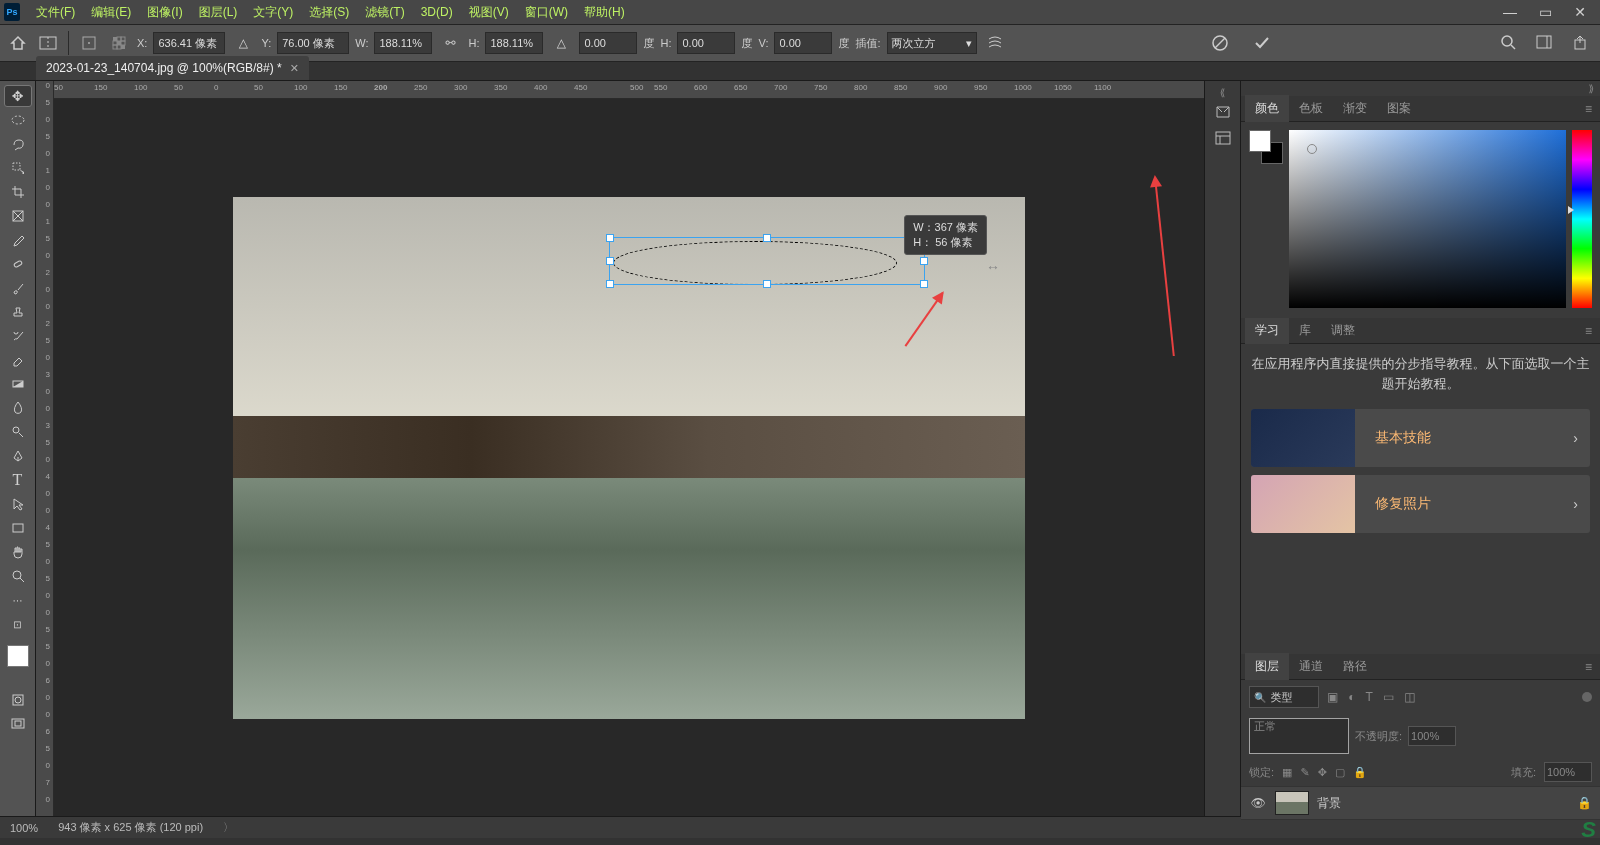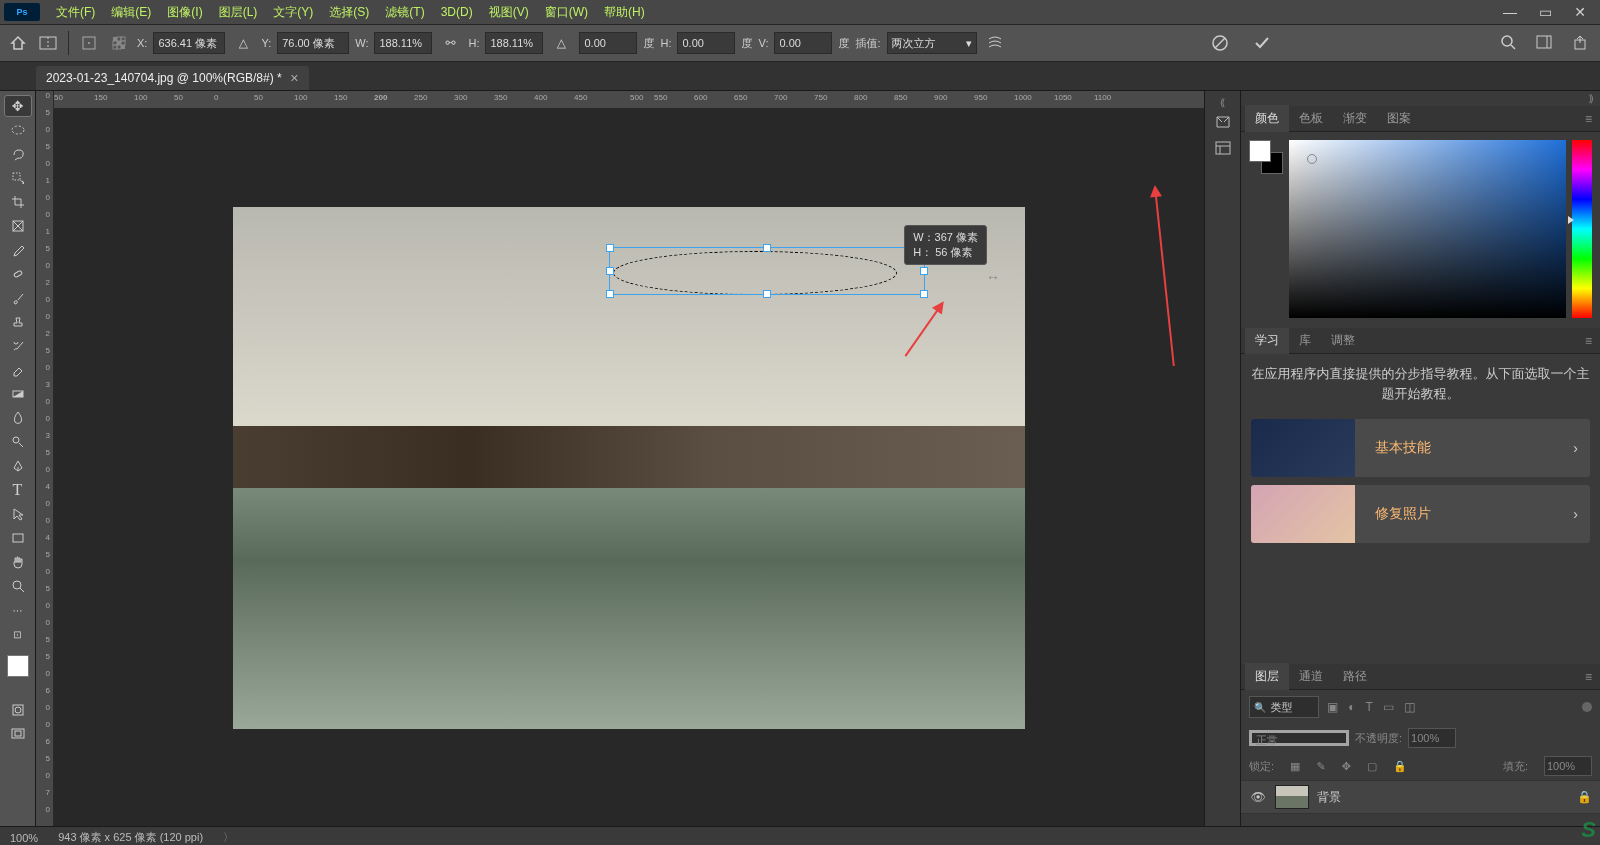--- a/index.html
+++ b/index.html
@@ -1,29 +1,29 @@
 <!DOCTYPE html>
 <html><head>
 <meta charset="utf-8">
 <style>
 * { margin: 0; padding: 0; box-sizing: border-box; font-family: "Microsoft YaHei", Arial, sans-serif; }
 body { background: #323232; color: #c8c8c8; overflow: hidden; width: 1600px; height: 845px; position: relative; font-size: 12px; }
 .menubar { height: 24px; background: #474747; display: flex; align-items: center; padding: 0 4px; }
-.ps-icon { width: 36px; height: 18px; background: #001e36; color: #31a8ff; font-size: 9px; font-weight: bold; display: flex; align-items: center; justify-content: center; border-radius: 2px; margin-right: 8px; }
+.ps-icon { width: 16px; height: 18px; background: #001e36; color: #31a8ff; font-size: 9px; font-weight: bold; display: flex; align-items: center; justify-content: center; border-radius: 2px; margin-right: 8px; }
 .menu-item { padding: 0 8px; font-size: 12px; color: #bef264; cursor: pointer; }
 .win-controls { margin-left: auto; display: flex; gap: 22px; padding-right: 10px; color: #d0d0d0; font-size: 14px; }
 .optbar { height: 38px; background: #535353; border-top: 1px solid #232323; border-bottom: 1px solid #232323; display: flex; align-items: center; padding: 0 6px; gap: 6px; }
 .opt-icon { width: 24px; height: 24px; display: flex; align-items: center; justify-content: center; color: #d0d0d0; }
 .opt-lbl { font-size: 11px; color: #cccccc; }
 .opt-input { background: #3a3a3a; border: 1px solid #2a2a2a; color: #ddd; height: 22px; width: 58px; font-size: 11px; padding: 0 4px; }
 .opt-input.wide { width: 72px; }
 .opt-sep { width: 1px; height: 24px; background: #2a2a2a; margin: 0 2px; }
 .checkmark-bar { margin-left: auto; display: flex; gap: 18px; align-items: center; padding-right: 320px; }
 .right-icons-opt { position: absolute; right: 8px; top: 30px; display: flex; gap: 12px; }
-.tabbar { height: 19px; background: #323232; border-bottom: 1px solid #1a1a1a; display: flex; align-items: flex-end; padding-left: 36px; margin-top: 10px; }
+.tabbar { height: 19px; background: #323232; border-bottom: 1px solid #1a1a1a; display: flex; align-items: flex-end; padding-left: 36px; }
 .tab { background: #404040; padding: 5px 10px; font-size: 12px; color: #eeeeee; border-top-left-radius: 3px; border-top-right-radius: 3px; display: flex; align-items: center; gap: 8px; }
 .tab-close { font-size: 11px; color: #aaa; cursor: pointer; }
 .main-row { display: flex; height: calc(845px - 24px - 38px - 26px - 22px); }
 .toolbar { width: 36px; background: #535353; border-right: 1px solid #1a1a1a; display: flex; flex-direction: column; align-items: center; padding-top: 4px; gap: 2px; }
 .tool-btn { width: 28px; height: 22px; display: flex; align-items: center; justify-content: center; color: #d0d0d0; font-size: 14px; border-radius: 3px; position: relative; }
 .tool-btn.active { background: #393939; border: 1px solid #777; }
 .color-swatch { width: 22px; height: 22px; background: #fff; border: 1px solid #777; margin-top: 8px; position: relative; }
 .color-swatch::after { content: ''; position: absolute; width: 22px; height: 22px; background: #000; border: 1px solid #777; bottom: -10px; right: -10px; z-index: -1; }
 .vruler-col { width: 18px; background: #4a4a4a; position: relative; border-right: 1px solid #2a2a2a; font-size: 8px; color: #aaa; }
 .vruler-tick { position: absolute; left: 2px; width: 12px; text-align: right; transform: rotate(0deg); }
@@ -68,23 +68,23 @@
 .learn-card { display: flex; align-items: center; background: #4a4a4a; border-radius: 3px; margin-bottom: 8px; height: 58px; overflow: hidden; }
 .card-thumb { width: 104px; height: 58px; background: #253040; }
 .card-title { flex: 1; padding-left: 20px; font-size: 14px; color: #fdba74; }
 .card-arrow { padding-right: 12px; color: #ccc; font-size: 14px; }
 .layers-body { height: 136px; background: #3a3a3a; display: flex; flex-direction: column; }
 .layers-filter-row { display: flex; align-items: center; padding: 6px 8px; gap: 8px; }
 .filter-sel { background: #2e2e2e; border: 1px solid #555; height: 22px; width: 70px; font-size: 11px; color: #ccc; padding: 0 4px; display: flex; align-items: center; gap: 4px; }
 .filter-icons { display: flex; gap: 10px; color: #888; font-size: 12px; }
 .filter-toggle { margin-left: auto; width: 10px; height: 10px; background: #666; border-radius: 50%; }
 .layers-blend-row { display: flex; align-items: center; padding: 4px 8px; gap: 6px; font-size: 11px; color: #888; }
-.blend-sel { background: #2e2e2e; border: 3px solid #a3a3a3; height: 16px; width: 100px; color: #888; padding: 0 4px; }
+.blend-sel { background: #2e2e2e; border: 1px solid #a3a3a3; height: 36px; width: 100px; color: #888; padding: 0 4px; }
 .opac-input { background: #2e2e2e; border: 1px solid #555; height: 20px; width: 48px; color: #888; font-size: 11px; padding: 0 2px; }
-.layers-lock-row { display: flex; align-items: center; padding: 4px 8px; gap: 16px; font-size: 11px; color: #888; }
+.layers-lock-row { display: flex; align-items: center; padding: 4px 8px; gap: 8px; font-size: 11px; color: #888; }
 .layer-row { display: flex; align-items: center; padding: 4px 8px; gap: 8px; background: #444; border-top: 1px solid #333; border-bottom: 1px solid #333; }
 .eye-icon { width: 18px; text-align: center; font-size: 12px; }
 .layer-thumb { width: 34px; height: 24px; background: linear-gradient(to bottom, #c8c5ba 45%, #6b7565 46%); border: 1px solid #222; }
 .lock-icon { margin-left: auto; font-size: 12px; color: #aaa; }
 .statusbar { height: 22px; background: #3a3a3a; border-top: 1px solid #1a1a1a; display: flex; align-items: center; padding: 0 10px; gap: 20px; font-size: 11px; color: #bbb; }
 .watermark { position: absolute; bottom: 2px; right: 4px; font-size: 22px; font-weight: bold; font-style: italic; color: #1a8f45; opacity: 0.8; }
 svg { display: block; }
 </style>
 </head>
 <body>

